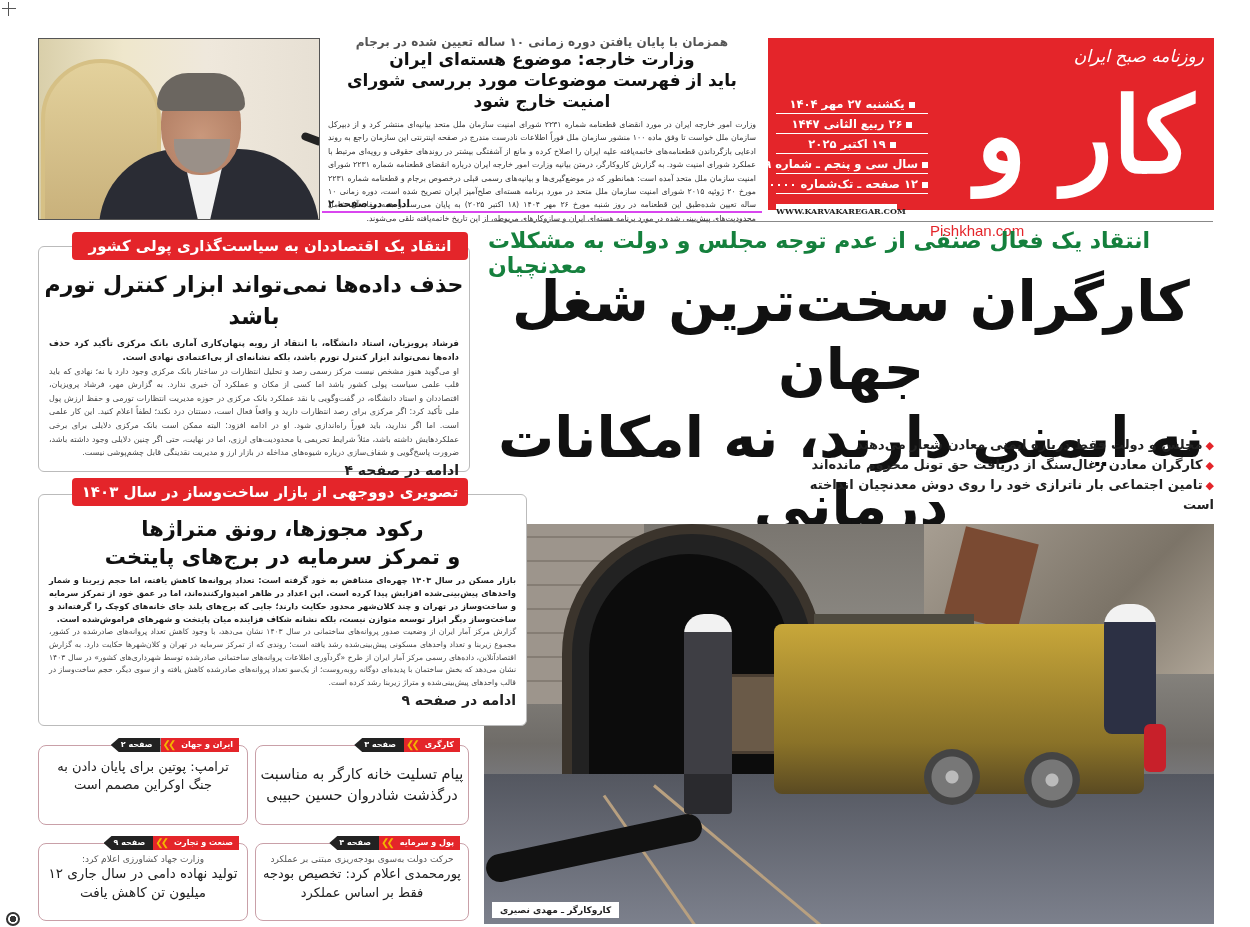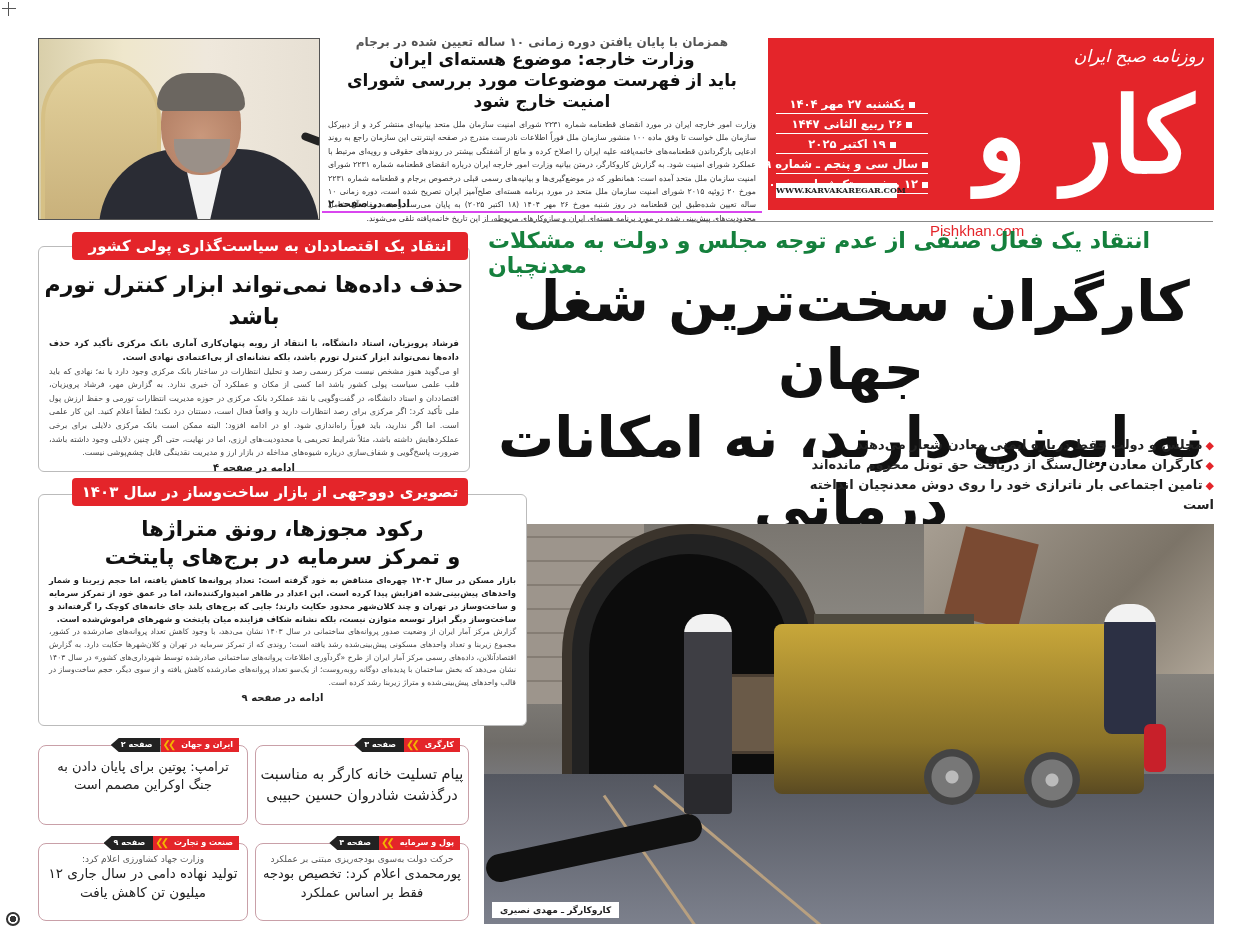--- a/index.html
+++ b/index.html
@@ -15,21 +15,21 @@
   .crossmark::after { top: 0; bottom: 0; left: 6px; width: 1px; }
   .reg-mark { position: absolute; left: 6px; top: 912px; width: 14px; height: 14px; border-radius: 50%; border: 2px solid #333; background: radial-gradient(circle, #333 0 3px, #fff 3px); }
 
   
   .masthead { left: 768px; top: 38px; width: 446px; height: 172px; background: #e4252a; }
   .mast-sub { position: absolute; right: 10px; top: 8px; font-family: "DejaVu Serif", serif; font-style: italic; color: #fff; font-size: 17px; }
   .mast-logo { position: absolute; right: 20px; top: 28px; color: #fff; font-family: "DejaVu Serif", serif; font-weight: bold; font-size: 104px; line-height: 140px; letter-spacing: -4px; }
   .mast-info { position: absolute; left: 8px; top: 56px; width: 152px; }
   .mast-info-row { color: #fff; font-size: 11.5px; font-weight: bold; border-bottom: 1px solid #fff; padding: 3px 0 2px 0; text-align: center; white-space: nowrap; }
   .mast-info-row .sq { display: inline-block; width: 6px; height: 6px; background: #fff; margin-left: 4px; vertical-align: middle; }
-  .mast-url { position: absolute; left: 8px; top: 145px; width: 121px; height: 15px; background: #fff; color: #222; font-family: "DejaVu Serif", serif; font-size: 8px; font-weight: bold; text-align: center; line-height: 15px; direction: ltr; }
+  .mast-url { position: absolute; left: 8px; top: 166px; width: 121px; height: 15px; background: #fff; color: #222; font-family: "DejaVu Serif", serif; font-size: 8px; font-weight: bold; text-align: center; line-height: 15px; direction: ltr; }
   .watermark-text { left: 930px; top: 222px; color: #e4252a; font-size: 15px; font-family: "Liberation Sans", sans-serif; direction: ltr; }
 
   
   .top-photo { left: 38px; top: 38px; width: 282px; height: 182px; border: 1px solid #555; overflow: hidden;
     background: linear-gradient(90deg, #d9cfaa 0%, #efe7cc 30%, #efe8dc 60%, #e7e0d4 100%); }
   .chair { position: absolute; left: 2px; top: 20px; width: 120px; height: 170px; border-radius: 60px 60px 0 0; background: linear-gradient(180deg, #e3d19c, #c8b07a); border: 4px solid #d6c085; }
   .suit { position: absolute; left: 60px; top: 110px; width: 220px; height: 100px; border-radius: 80px 80px 0 0; background: #2a2c34; }
   .shirt { position: absolute; left: 145px; top: 120px; width: 40px; height: 70px; background: #f2f2f2; clip-path: polygon(0 0,100% 0,60% 100%,40% 100%); }
   .head { position: absolute; left: 122px; top: 40px; width: 80px; height: 96px; border-radius: 45% 45% 48% 48%; background: radial-gradient(circle at 50% 60%, #c9987c, #a9745a); }
   .hair { position: absolute; left: 118px; top: 34px; width: 88px; height: 38px; border-radius: 45px 45px 10px 10px; background: #6b6660; }
@@ -72,21 +72,21 @@
   .extinguisher { position: absolute; left: 660px; top: 200px; width: 22px; height: 48px; background: #c8202a; border-radius: 6px; }
   .rust-sheet { position: absolute; left: 470px; top: 10px; width: 75px; height: 90px; background: #7a4a32; transform: rotate(14deg); }
   .caption { position: absolute; left: 8px; bottom: 6px; background: #fff; font-size: 9px; font-weight: bold; color: #222; padding: 3px 8px; }
 
   
   .box { position: absolute; border: 1px solid #bbb; border-radius: 6px; background: #fff; }
   .box-label { position: absolute; background: #e4252a; color: #fff; font-weight: bold; font-size: 15px; text-align: center; border-radius: 4px; line-height: 28px; }
   .box-headline { text-align: center; font-weight: bold; color: #111; }
   .bold-body { font-size: 8.6px; line-height: 13.8px; font-weight: bold; color: #222; text-align: justify; padding: 0 10px; }
   .light-body { font-size: 8px; line-height: 13.6px; color: #444; text-align: justify; padding: 0 10px; }
-  .box-continue { font-size: 10px; font-weight: bold; color: #222; padding: 2px 10px; text-align: center; direction: rtl; }
+  .box-continue { font-size: 14px; font-weight: bold; color: #222; padding: 2px 10px; text-align: right; direction: rtl; }
 
   
   .teaser { position: absolute; border: 1px solid #c9a0a8; border-radius: 8px; background: #fff; }
   .tag { position: absolute; top: -8px; right: 8px; height: 14px; display: flex; flex-direction: row; align-items: stretch; font-size: 8px; font-weight: bold; }
   .tag-sec { background: #e4252a; color: #fff; padding: 0 6px; line-height: 14px; }
   .tag-chev { color: #f2b600; background: #e4252a; font-size: 10px; line-height: 14px; padding: 0 2px; letter-spacing: -3px; }
   .tag-page { background: #222; color: #fff; padding: 0 8px 0 10px; line-height: 14px; clip-path: polygon(8px 0,100% 0,100% 100%,8px 100%,0 50%); }
   .teaser-kicker { text-align: center; font-size: 9px; color: #555; margin-top: 10px; }
   .teaser-head { text-align: center; font-size: 15px; line-height: 21px; color: #222; }
 </style>

